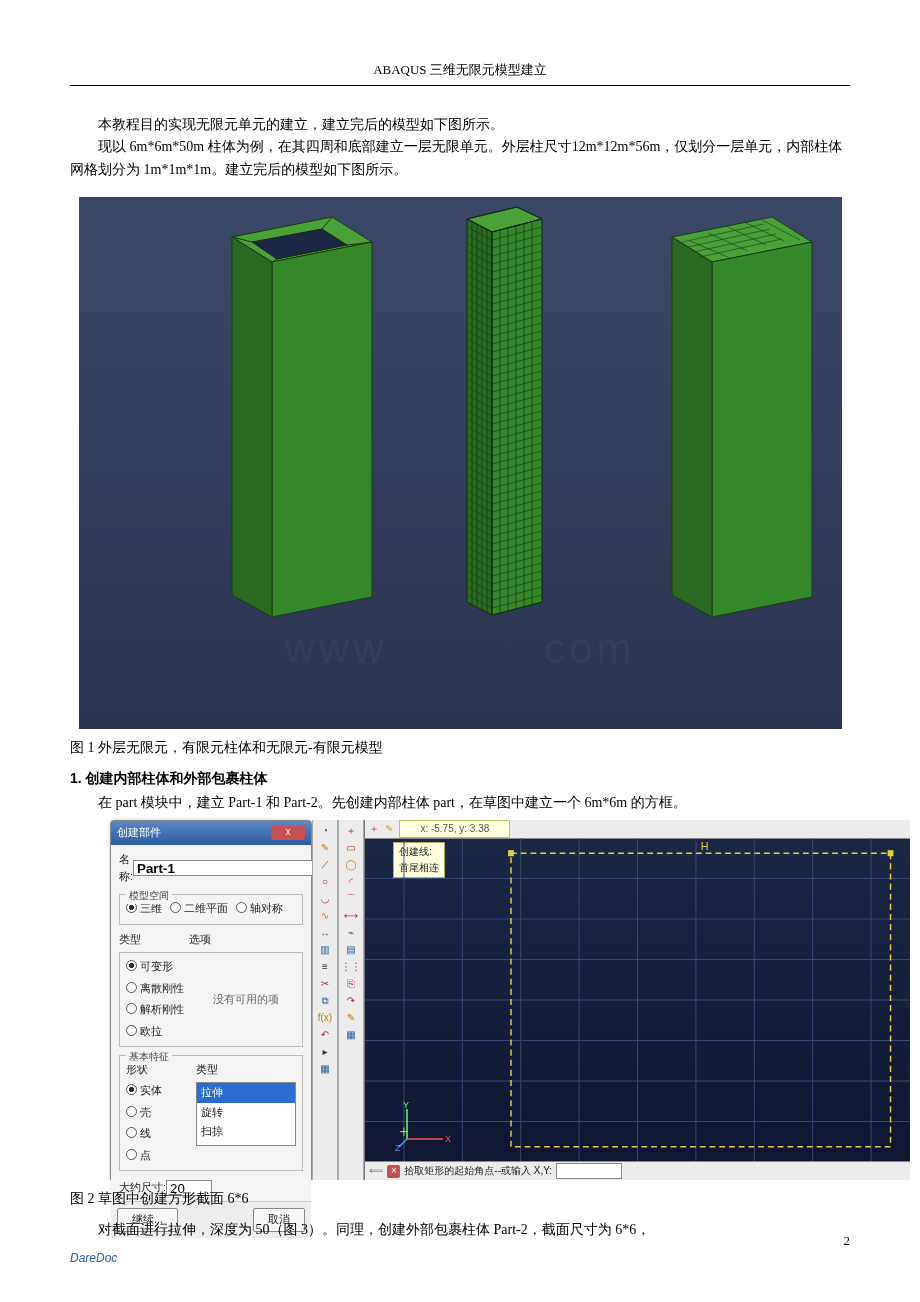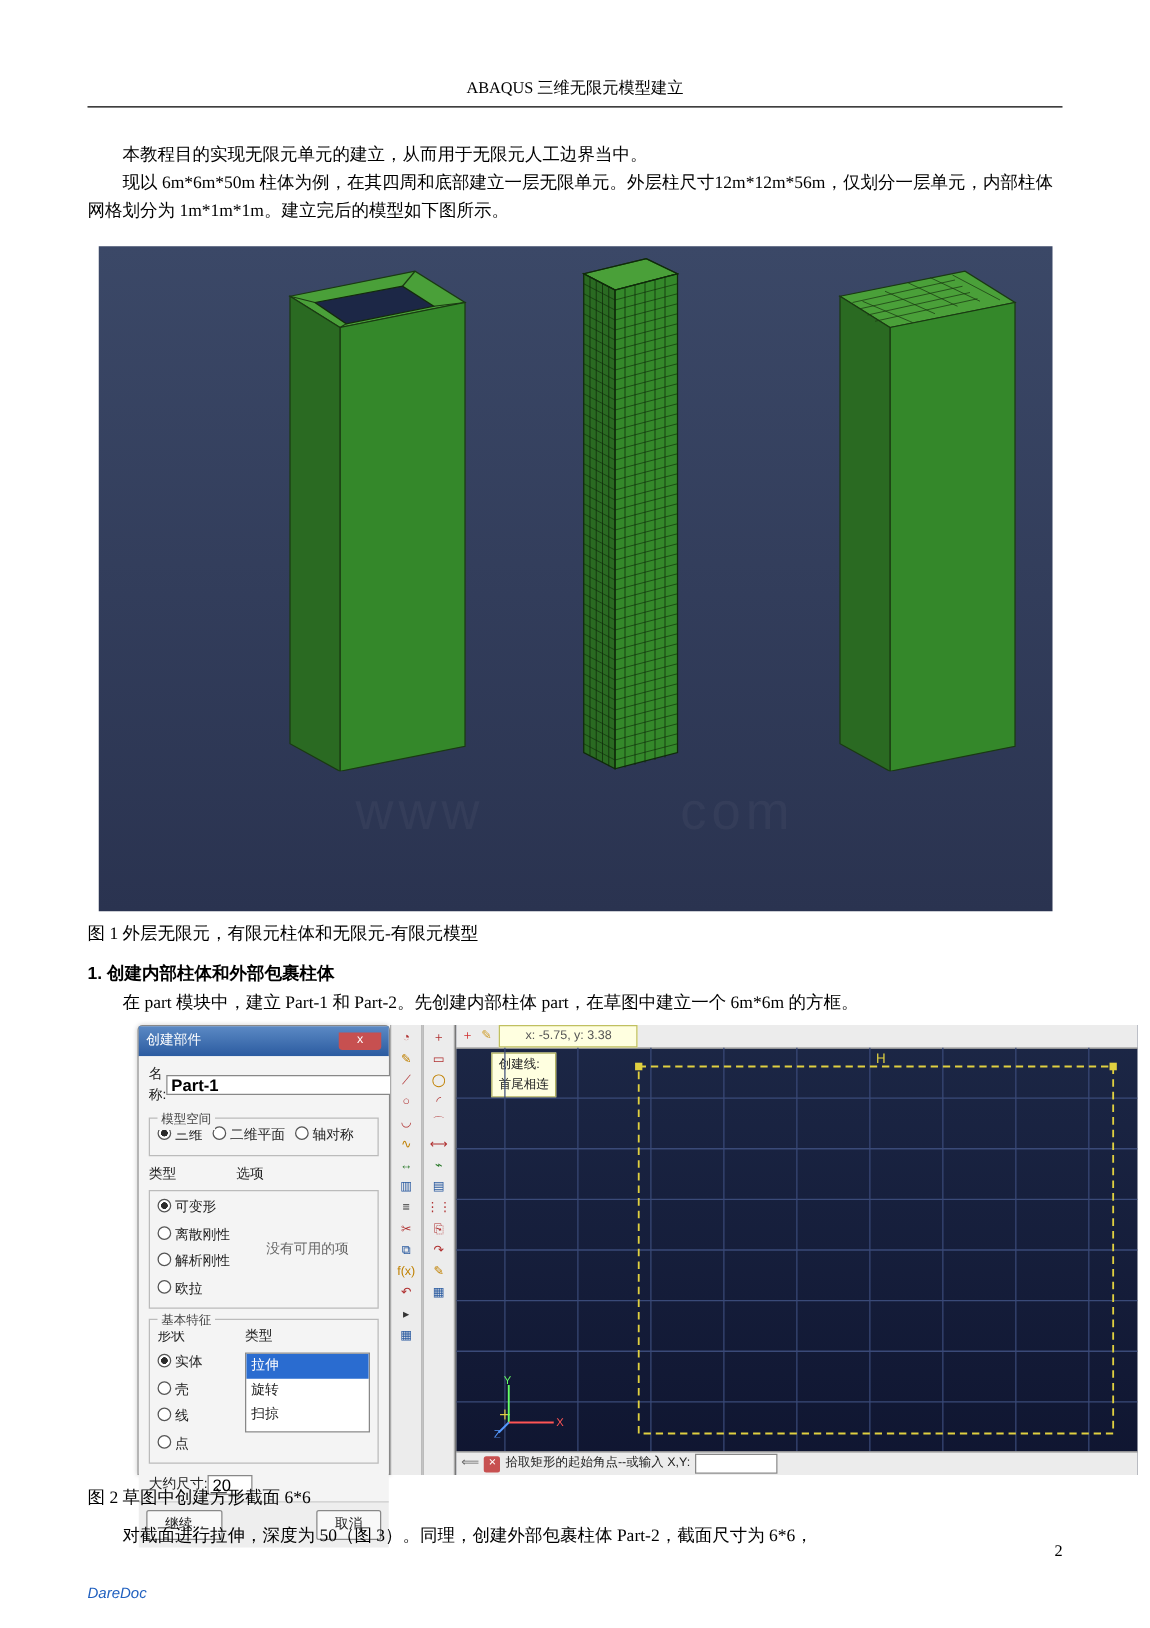--- a/index.html
+++ b/index.html
@@ -208,37 +208,37 @@
     display:inline-flex;align-items:center;justify-content:center;
     border-radius:2px;
   }
   .prompt-input { border:1px solid #888; background:#fff; height:12px; width:60px; }
   .axes {
     position:absolute; left:30px; bottom:24px;
     font-family: Arial; font-size:10px;
   }
 
   .footer-brand {
-    position:absolute; left:70px; bottom:18px;
+    position:absolute; left:70px; bottom:34px;
     font-style:italic; color:#1f5fbf;
     font-family: Arial, sans-serif; font-size:12px;
   }
   .page-num {
     position:absolute; right:70px; bottom:50px;
     font-size:13px;
   }
 </style>
 </head>
 <body>
 
 <div class="page">
 
   <div class="header-title">ABAQUS 三维无限元模型建立</div>
 
-  <p class="body-text">本教程目的实现无限元单元的建立，从而用于无限元人工边界当中。</p>
+  <p class="body-text">本教程目的实现无限元单元的建立，建立完后的模型如下图所示。</p>
   <p class="body-text">现以 6m*6m*50m 柱体为例，在其四周和底部建立一层无限单元。外层柱尺寸12m*12m*56m，仅划分一层单元，内部柱体网格划分为 1m*1m*1m。建立完后的模型如下图所示。</p>
 
   <div class="fig1">
     <svg viewBox="0 0 720 420" width="720" height="420">
 
       <g transform="translate(50,20)">
         <polygon points="60,20 160,0 200,25 100,45" fill="#4aa039" stroke="#1a3a12"></polygon>
         <polygon points="80,25 150,12 175,28 105,42" fill="#1c2746" stroke="#132a0c"></polygon>
         <polygon points="100,45 200,25 200,380 100,400" fill="#34882a" stroke="#1a3a12"></polygon>
         <polygon points="60,20 100,45 100,400 60,378" fill="#2a6a22" stroke="#1a3a12"></polygon>
@@ -453,21 +453,21 @@
                 <div class="sel">拉伸</div>
                 <div>旋转</div>
                 <div>扫掠</div>
               </div>
             </div>
           </div>
         </div>
 
         <div class="dlg-row" style="margin-top:4px">
           <span>大约尺寸:</span>
-          <input class="dlg-input" style="width: 36px;" value="20">
+          <input class="dlg-input" style="width: 46px;" value="20">
         </div>
       </div>
       <div class="dlg-footer">
         <span class="btn">继续...</span>
         <span class="btn">取消</span>
       </div>
     </div>
 
     <div class="toolstrip">
       <div class="ticon">◔</div>

